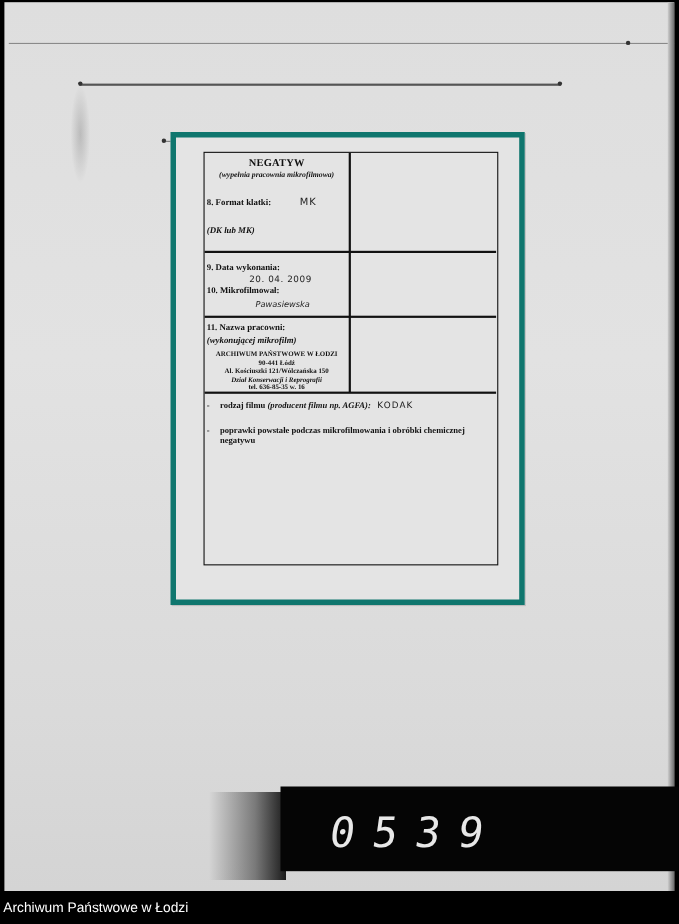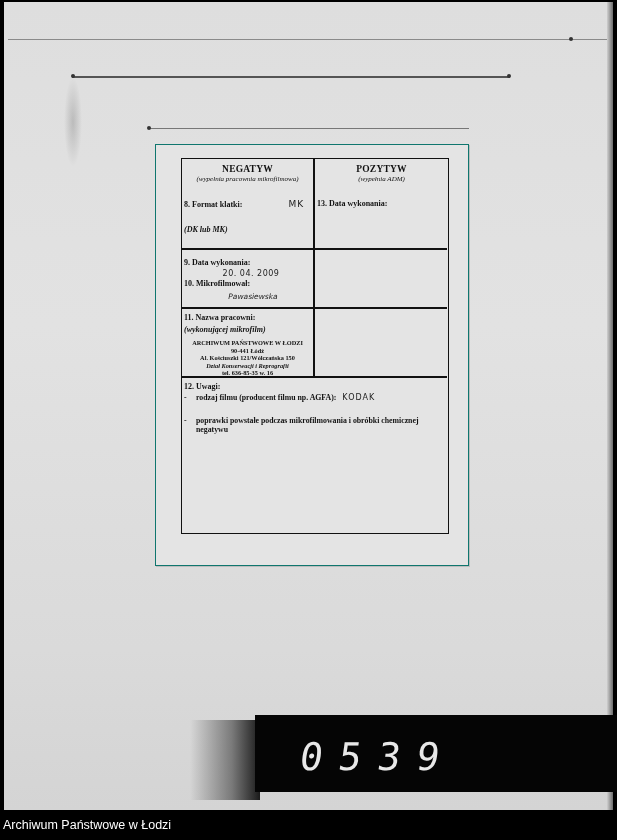--- a/index.html
+++ b/index.html
@@ -23,48 +23,48 @@
   .hline.top { left: 4px; top: 37px; width: 605px; background: #8a8a8a; }
   .hline.wire { left: 68px; top: 74px; width: 438px; height: 2px; background: #555; }
   .hline.wire2 { left: 145px; top: 126px; width: 320px; background: #777; }
   .pin { position: absolute; width: 4px; height: 4px; background: #333; border-radius: 50%; }
   .smudge {
     position: absolute; left: 60px; top: 75px; width: 18px; height: 90px;
     background: radial-gradient(ellipse at center, rgba(120,120,120,0.35), rgba(120,120,120,0) 70%);
   }
 
   .card {
-    position: absolute; left: 155px; top: 144px; width: 312px; height: 420px;
-    background: #e4e4e4; border: 1px solid #0f766e;
+    position: absolute; left: 155px; top: 120px; width: 312px; height: 420px;
+    background: #e4e4e4; border: 5px solid #0f766e;
     box-shadow: 1px 1px 0 #bdbdbd;
   }
   .form {
     position: absolute; left: 25px; top: 13px; width: 268px; height: 376px;
     border: 1.5px solid #111; box-sizing: border-box;
     color: #111;
   }
   .cell { position: absolute; box-sizing: border-box; }
   .vdiv { position: absolute; left: 131px; top: 0; width: 1.5px; height: 218px; background: #111; }
   .hdiv { position: absolute; height: 1.5px; background: #111; }
 
   .hdr { text-align: center; font-weight: bold; font-size: 9.5px; letter-spacing: 0.2px; }
-  .sub { text-align: center; font-style: italic; font-weight: normal; font-size: 7px; margin-top: 1px; }
+  .sub { text-align: center; font-style: italic; font-weight: bold; font-size: 7px; margin-top: 1px; }
   .lbl { font-weight: bold; font-size: 8px; }
   .ital { font-style: italic; font-weight: bold; font-size: 8px; }
   .hand {
     font-family: "DejaVu Sans", sans-serif; font-size: 9px; color: #222;
     letter-spacing: 1px;
     text-align: center;
   }
   .addr { text-align: center; font-size: 6.3px; line-height: 7.6px; font-weight: bold; }
   .addr .it { font-style: italic; }
   .bullet-row { display: flex; font-size: 7.8px; font-weight: bold; margin-top: 2px; }
   .bullet-row .b { width: 12px; }
   .bullet-row .t { flex: 1; }
-  .bullet-row .it { }
+  .bullet-row .it { font-style: italic; }
 
   .counter-bar {
     position: absolute; left: 255px; top: 715px; width: 362px; height: 77px;
     background: #050505;
   }
   .counter-shadow {
     position: absolute; left: 190px; top: 720px; width: 70px; height: 80px;
     background: linear-gradient(90deg, rgba(0,0,0,0) 0%, rgba(60,60,60,0.6) 60%, #1a1a1a 100%);
   }
   .counter-digits {
@@ -99,32 +99,27 @@
 <div class="card">
   <div class="form">
     <div class="vdiv"></div>
     <div class="hdiv" style="left:0; top:89px; width:265px;"></div>
     <div class="hdiv" style="left:0; top:148px; width:265px;"></div>
     <div class="hdiv" style="left:0; top:217px; width:265px;"></div>
 
     <div class="cell" style="left:0; top:0; width:131px; height:89px; padding:5px 2px 0 2px;">
       <div class="hdr">NEGATYW</div>
       <div class="sub">(wypełnia pracownia mikrofilmowa)</div>
-      <div style="margin-top:16px; display:flex; align-items:baseline;gap:20px;">
+      <div style="margin-top:16px; display:flex; align-items:baseline;">
         <span class="lbl">8. Format klatki:</span>
         <span class="hand" style="margin-left:26px;">MK</span>
       </div>
       <div class="ital" style="margin-top:16px;">(DK lub MK)</div>
     </div>
 
-    <div class="cell" style="left:133px; top:0; width:133px; height:89px; padding:5px 2px 0 2px;">
-      <div class="hdr">POZYTYW</div>
-      <div class="sub">(wypełnia ADM)</div>
-      <div class="lbl" style="margin-top:16px;">13. Data wykonania:</div>
-    </div>
 
     <div class="cell" style="left:0; top:91px; width:131px; height:57px; padding:8px 2px 0 2px;">
       <div class="lbl">9. Data wykonania:</div>
       <div class="hand" style="margin:2px 0 0 7px; font-size:8px; letter-spacing:0.5px;">20. 04. 2009</div>
       <div class="lbl" style="margin-top:1px;">10. Mikrofilmował:</div>
       <div class="hand" style="margin:4px 0 0 11px; font-size:7.5px; font-style:italic; letter-spacing:0;">Pawasiewska</div>
     </div>
 
 
     <div class="cell" style="left:0; top:150px; width:131px; height:67px; padding:4px 2px 0 2px;">
@@ -134,21 +129,20 @@
         <div>ARCHIWUM PAŃSTWOWE W ŁODZI</div>
         <div>90-441 Łódź</div>
         <div>Al. Kościuszki 121/Wólczańska 150</div>
         <div class="it">Dział Konserwacji i Reprografii</div>
         <div>tel. 636-85-35 w. 16</div>
       </div>
     </div>
 
 
     <div class="cell" style="left:0; top:219px; width:266px; height:155px; padding:4px 2px 0 2px;">
-      <div class="lbl">12. Uwagi:</div>
       <div class="bullet-row">
         <span class="b">-</span>
         <span class="t">
           <span>rodzaj filmu</span>
           <span class="it">(producent filmu np. AGFA):</span>
           <span class="hand" style="font-weight:normal; font-size:8px; margin-left:4px;">KODAK</span>
         </span>
       </div>
       <div class="bullet-row" style="margin-top:14px;">
         <span class="b">-</span>

